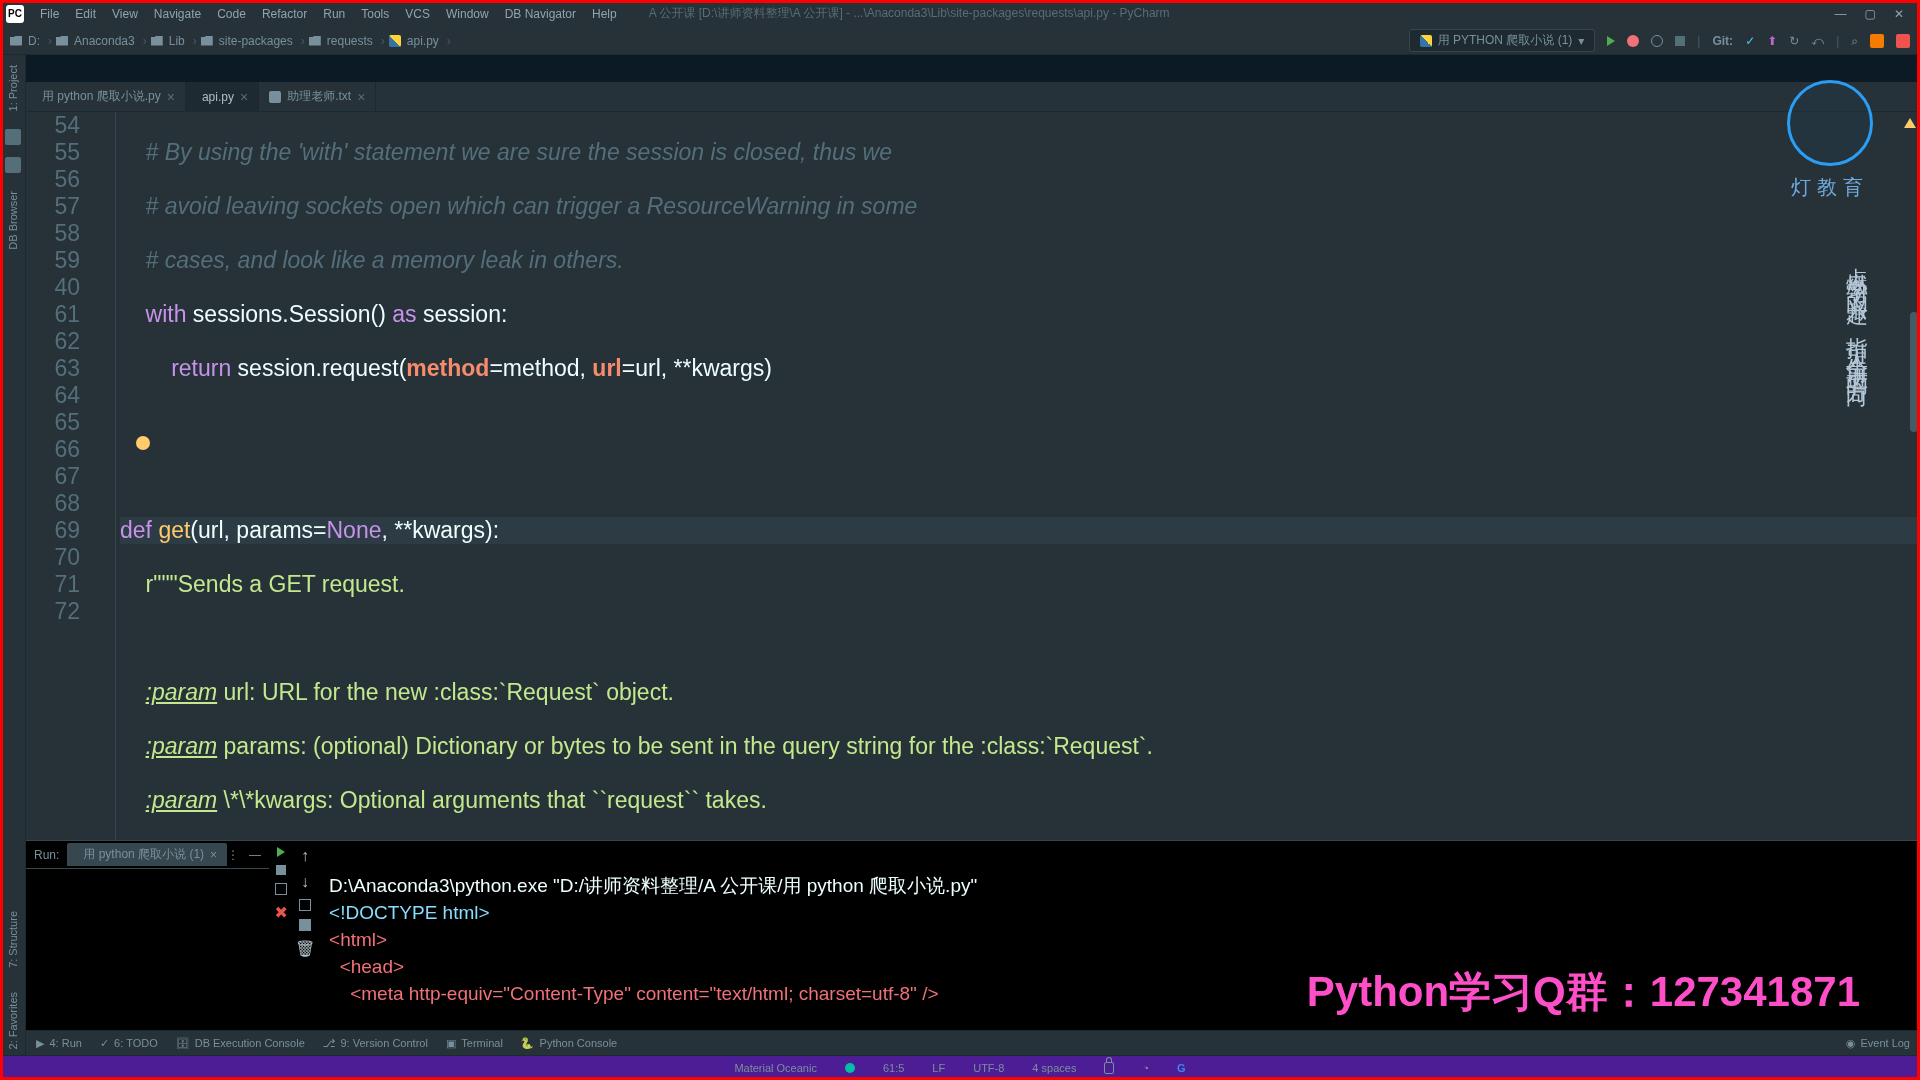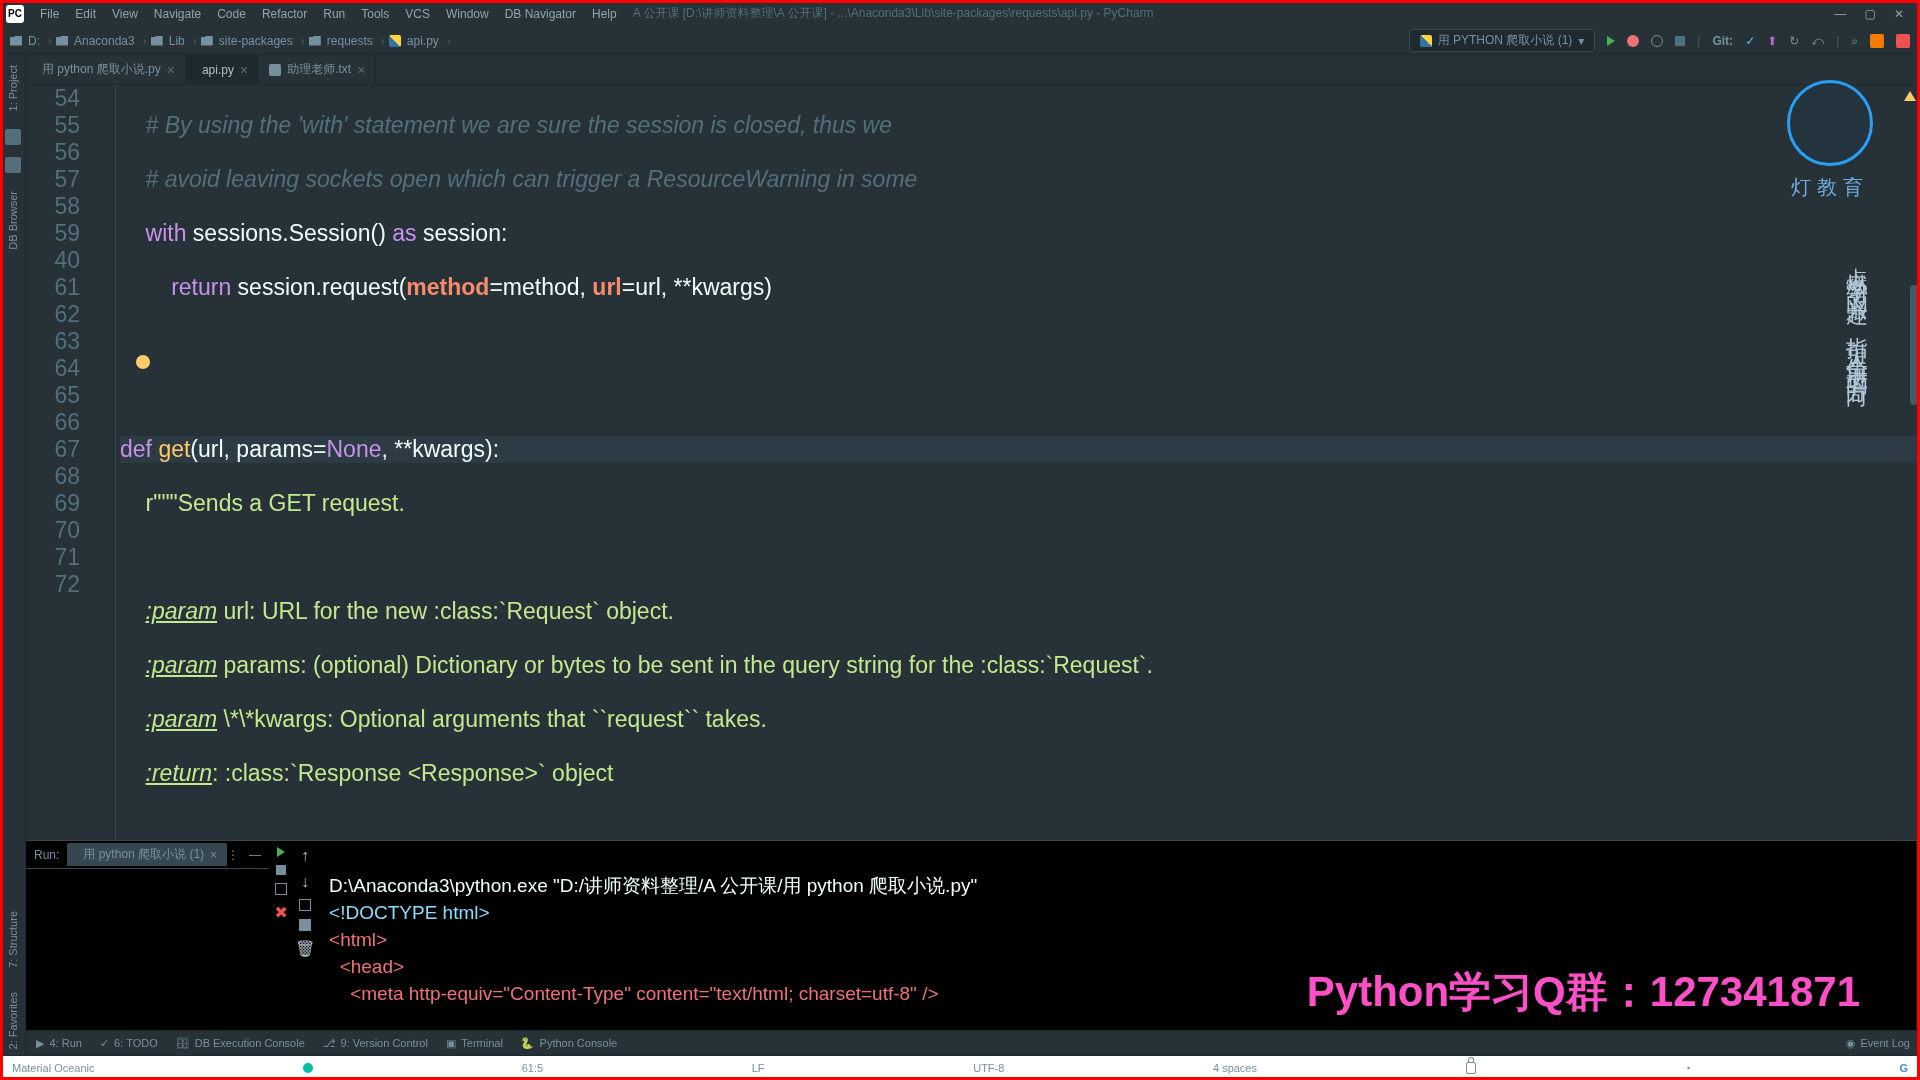--- a/index.html
+++ b/index.html
@@ -1,34 +1,34 @@
 <!DOCTYPE html>
 <html><head>
 <meta charset="utf-8">
 <style>
 * { margin: 0; padding: 0; box-sizing: border-box; font-family: 'Segoe UI', Arial, sans-serif; }
 body { background: #0b1a24; color: #b0bec5; overflow: hidden; width: 1920px; height: 1080px; position: relative; }
 .red-border { position: absolute; inset: 0; border: 3px solid #ff0000; pointer-events: none; z-index: 1000; }
 .titlebar { height: 27px; background: #263238; display: flex; align-items: center; padding: 0 6px; font-size: 12px; color: #90a4ae; }
 .titlebar .logo { width: 18px; height: 18px; background: #fff; border-radius: 3px; margin-right: 8px; display:flex; align-items:center; justify-content:center; font-size:10px; font-weight:bold; color:#000;}
 .titlebar .menu-item { padding: 0 8px; cursor: pointer; }
-.titlebar .title { margin-left: 8px; color: #546e7a; flex: 1; }
+.titlebar .title { margin-left: 24px; color: #546e7a; flex: 1; }
 .titlebar .win-controls { display: flex; gap: 18px; padding-right: 10px; }
 .breadcrumb-bar { height: 28px; background: #263238; border-bottom: 1px solid #1a2a33; display: flex; align-items: center; padding: 0 10px; font-size: 12px; color: #78909c; }
 .breadcrumb-bar .crumb { display: flex; align-items: center; gap: 6px; margin-right: 4px; }
 .breadcrumb-bar .sep { margin: 0 4px; color: #455a64; }
 .breadcrumb-bar .folder-icon { width: 12px; height: 10px; background: #78909c; clip-path: polygon(0 15%, 35% 15%, 45% 0, 100% 0, 100% 100%, 0 100%); }
 .breadcrumb-bar .py-icon { width:12px; height:12px; border-radius:2px; background:linear-gradient(45deg,#3572a5 50%,#ffd43b 50%); }
 .toolbar-right { margin-left: auto; display: flex; align-items: center; gap: 12px; }
 .run-config { background: #1e2a30; border: 1px solid #37474f; padding: 2px 10px; border-radius: 3px; display: flex; align-items: center; gap: 6px; }
 .main-layout { display: flex; height: calc(100% - 55px - 25px); }
 .left-sidebar { width: 26px; background: #263238; display: flex; flex-direction: column; align-items: center; padding-top: 4px; gap: 12px; border-right: 1px solid #1a2a33;}
 .left-sidebar .vtab { writing-mode: vertical-rl; transform: rotate(180deg); font-size: 11px; color: #78909c; padding: 6px 2px; cursor: pointer; }
 .left-sidebar .side-icon { width:16px; height:16px; background:#546e7a; border-radius:2px;}
-.content-area { flex: 1; display: flex; flex-direction: column; }
+.content-area { flex: 1; display: flex; flex-direction: column; margin-top: 27px; }
 .tabs-bar { height: 30px; background: #263238; display: flex; align-items: stretch; border-bottom: 1px solid #1a2a33; }
 .tab { display: flex; align-items: center; padding: 0 10px; font-size: 12px; color: #78909c; border-right: 1px solid #1a2a33; gap: 6px; cursor: pointer; }
 .tab.active { background: #1e2a30; color: #b0bec5; }
 .tab .close { color: #546e7a; font-size: 14px; }
 .editor { flex: 1; background: #263238; display: flex; font-family: 'Consolas', 'Courier New', monospace; font-size: 23px; overflow: hidden; position: relative;}
 .gutter { width: 72px; text-align: right; padding-right: 18px; color: #546e7a; user-select: none; background:#263238;}
 .gutter-fold { width: 18px; border-right:1px solid #37474f; position:relative;}
 .code { flex: 1; white-space: pre; padding-left: 4px; line-height: 27px; }
 .gutter div, .code-line { height: 27px; line-height: 27px; }
 .kw { color: #c792ea; }
@@ -46,21 +46,21 @@
 .run-header .label { margin-right: 8px; }
 .run-tab { background: #37474f; padding: 3px 10px; border-radius: 2px 2px 0 0; display:flex; gap:6px; align-items:center;}
 .run-body { flex: 1; display: flex; }
 .run-sidebar { width: 50px; display: flex; }
 .run-sidebar-col { width:24px; display:flex; flex-direction:column; align-items:center; gap:8px; padding-top:6px;}
 .run-output { flex: 1; font-family: 'Consolas', monospace; font-size: 19px; color: #b0bec5; padding: 4px 10px; line-height: 27px; white-space: pre; }
 .run-output .doctype { color: #89ddff; }
 .run-output .tag { color: #f07178; }
 .bottom-toolbar { height: 25px; background: #263238; border-top: 1px solid #1a2a33; display: flex; align-items: center; padding: 0 10px; font-size: 11px; color: #78909c; gap: 18px; }
 .bottom-toolbar .tool { display: flex; align-items: center; gap: 5px; cursor: pointer; }
-.status-bar { height: 25px; background: #ffffff; display: flex; align-items: center; justify-content: space-between; padding: 0 12px; gap: 8px; font-size: 11px; color: #78909c; border-top:1px solid #1a2a33;}
+.status-bar { height: 25px; background: #4c1d95; display: flex; align-items: center; justify-content: center; padding: 0 12px; gap: 28px; font-size: 11px; color: #78909c; border-top:1px solid #1a2a33;}
 .status-bar .theme-dot { width:10px; height:10px; border-radius:50%; background:#00bfa5;}
 .right-logo-overlay { position: absolute; right: 40px; top: 80px; width: 100px; height: 160px; display:flex; flex-direction:column; align-items:center; gap:8px; z-index:50;}
 .right-logo-overlay .circle { width:86px; height:86px; border-radius:50%; border:3px solid #2a9df4; position:relative; background:rgba(30,60,80,.3);}
 .right-logo-overlay .txt { font-size:20px; color:#6fa8dc; letter-spacing:6px;}
 .vertical-cn { position:absolute; right:48px; top:250px; writing-mode:vertical-rl; font-size:22px; color:#b3c7d6; letter-spacing:6px; line-height:1.4;}
 .pink-overlay { position:absolute; bottom:60px; right:60px; font-size:42px; font-weight:bold; color:#ff4fc8; font-family:'Microsoft YaHei',sans-serif; z-index:60;margin-top:21px;}
 .hint-bulb { position:absolute; left:16px; top:0; transform:translateY(-27px); width:14px; height:14px; background:#ffcb6b; border-radius:50%;}
 .tri-run { width:0; height:0; border-left:8px solid #4caf50; border-top:5px solid transparent; border-bottom:5px solid transparent;}
 .sq-stop { width:10px; height:10px; background:#546e7a;}
 .circ-ic { width:12px; height:12px; border:1.5px solid #78909c; border-radius:50%;}
@@ -205,20 +205,21 @@
           <div>68</div>
           <div>69</div>
           <div>70</div>
           <div>71</div>
           <div>72</div>
       </div>
       <div class="gutter-fold"></div>
       <div class="code">
 <div class="code-line">    <span class="cmt"># <span>By using the 'with' statement we are sure the session is closed, thus we</span></span></div>
 <div class="code-line">    <span class="cmt"># <span>avoid leaving sockets open which can trigger a ResourceWarning in some</span></span></div>
+<div class="code-line">    <span class="cmt"># <span>cases, and look like a memory leak in others.</span></span></div>
 <div class="code-line">    <span class="kw">with</span><span class="var"> sessions.Session() </span><span class="kw">as</span><span class="var"> session:</span></div>
 <div class="code-line">        <span class="kw">return</span><span class="var"> session.request(</span><span class="param-name">method</span><span class="var">=method, </span><span class="param-name">url</span><span class="var">=url, **kwargs)</span></div>
 <div class="code-line"></div>
 <div class="code-line" style="position:relative;"><span class="hint-bulb"></span></div>
 <div class="code-line highlight-line"><span class="kw">def </span><span class="fn">get</span><span class="var">(url, params=</span><span class="none-lit">None</span><span class="var">, **kwargs):</span></div>
 <div class="code-line">    <span class="str">r"""Sends a GET request.</span></div>
 <div class="code-line"></div>
 <div class="code-line">    <span class="doc-tag">:param</span><span class="str"> url: URL for the new :class:`Request` object.</span></div>
 <div class="code-line">    <span class="doc-tag">:param</span><span class="str"> params: (optional) Dictionary or bytes to be sent in the query string for the :class:`Request`.</span></div>
 <div class="code-line">    <span class="doc-tag">:param</span><span class="str"> \*\*kwargs: Optional arguments that ``request`` takes.</span></div>

